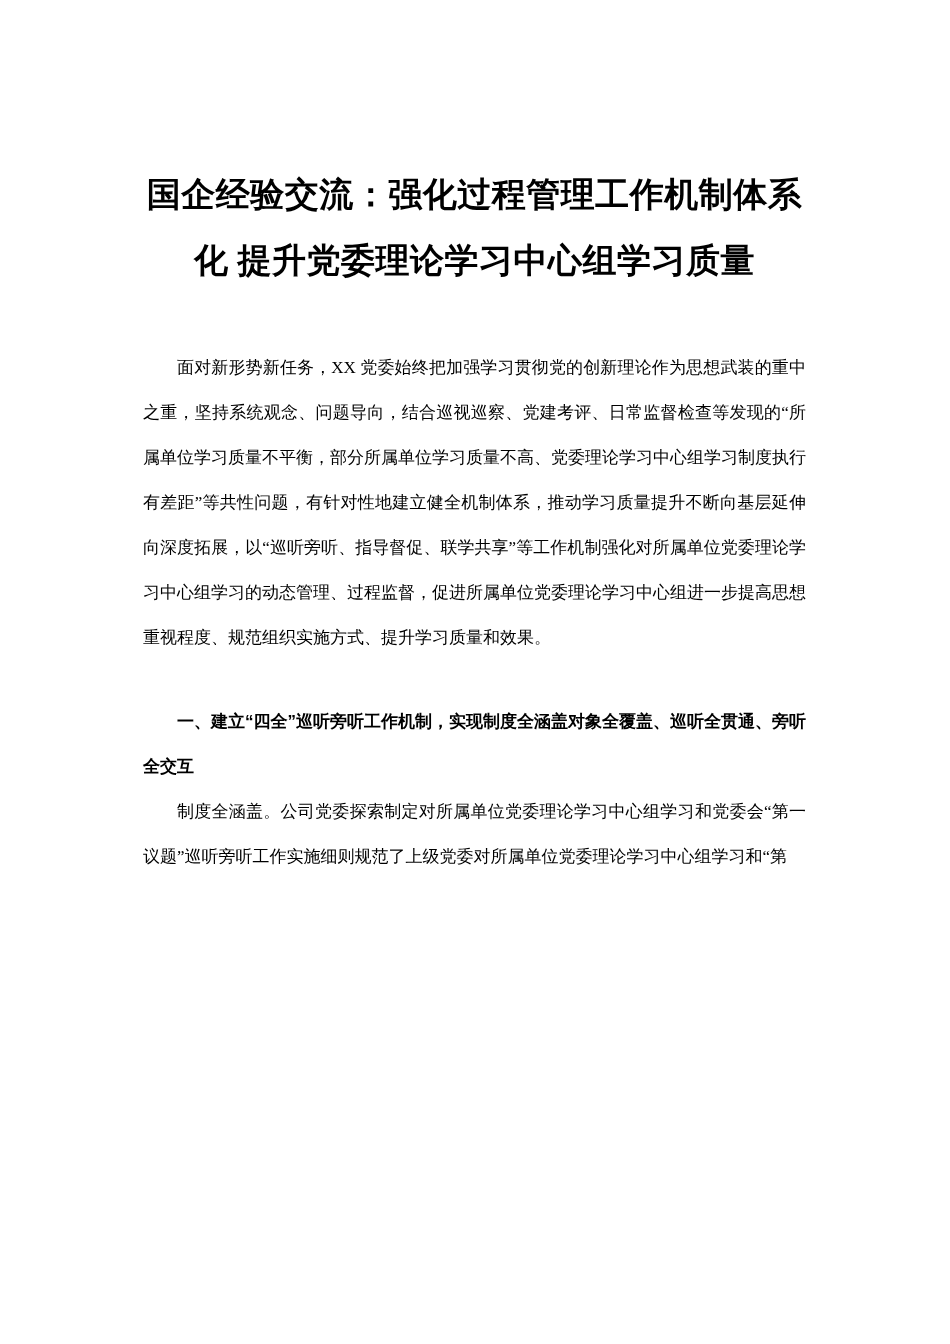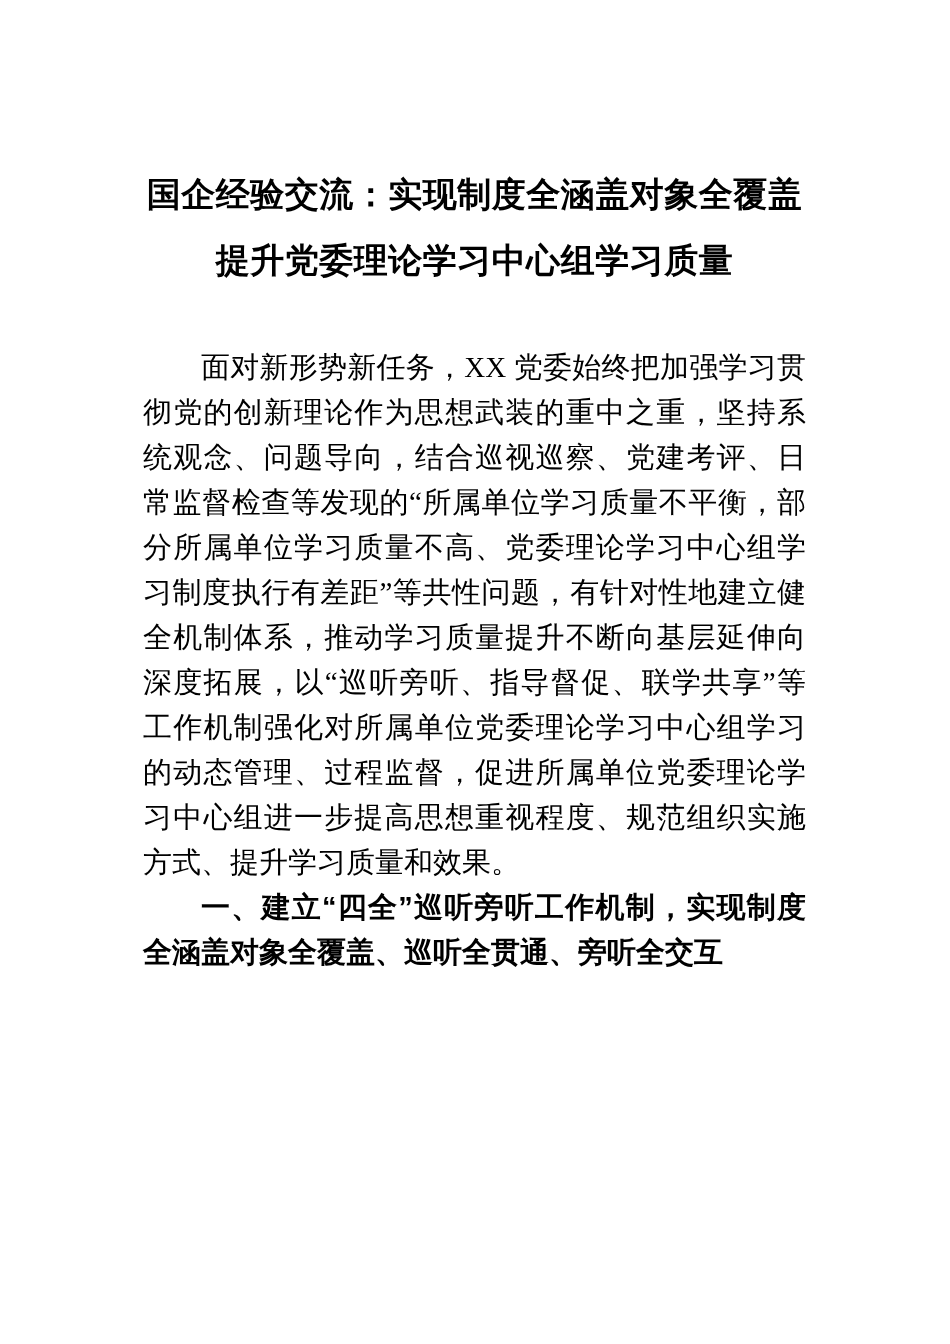--- a/index.html
+++ b/index.html
@@ -23,40 +23,42 @@
     font-size: 34px;
     font-weight: 700;
     line-height: 66px;
     text-align: center;
     color: #000000;
     letter-spacing: 0.5px;
   }
   .para {
     margin: 0;
     font-family: "Liberation Serif", "DejaVu Serif", serif;
-    font-size: 29px;
+    font-size: 17px;
     font-weight: 400;
     line-height: 45px;
     color: #000000;
     text-align: justify;
     text-justify: inter-character;
     text-indent: 2em;
     word-break: break-all;
     overflow-wrap: break-word;
   }
   .para.section-heading {
     font-family: "Liberation Sans", "DejaVu Sans", sans-serif;
     font-weight: 700;
     letter-spacing: 0;
+    margin-top: 39px;
   }
 </style>
 </head>
 <body>
 
 <div class="page">
-  <h1 class="doc-title">国企经验交流：实现制度全涵盖对象全覆盖 提升党委理论学习中心组学习质量</h1>
+  <h1 class="doc-title">国企经验交流：强化过程管理工作机制体系化 提升党委理论学习中心组学习质量</h1>
 
   <p class="para">面对新形势新任务，XX 党委始终把加强学习贯彻党的创新理论作为思想武装的重中之重，坚持系统观念、问题导向，结合巡视巡察、党建考评、日常监督检查等发现的“所属单位学习质量不平衡，部分所属单位学习质量不高、党委理论学习中心组学习制度执行有差距”等共性问题，有针对性地建立健全机制体系，推动学习质量提升不断向基层延伸向深度拓展，以“巡听旁听、指导督促、联学共享”等工作机制强化对所属单位党委理论学习中心组学习的动态管理、过程监督，促进所属单位党委理论学习中心组进一步提高思想重视程度、规范组织实施方式、提升学习质量和效果。</p>
 
   <p class="para section-heading">一、建立“四全”巡听旁听工作机制，实现制度全涵盖对象全覆盖、巡听全贯通、旁听全交互</p>
 
 
+  <p class="para">制度全涵盖。公司党委探索制定对所属单位党委理论学习中心组学习和党委会“第一议题”巡听旁听工作实施细则规范了上级党委对所属单位党委理论学习中心组学习和“第</p>
 </div>
 
 </body></html>

